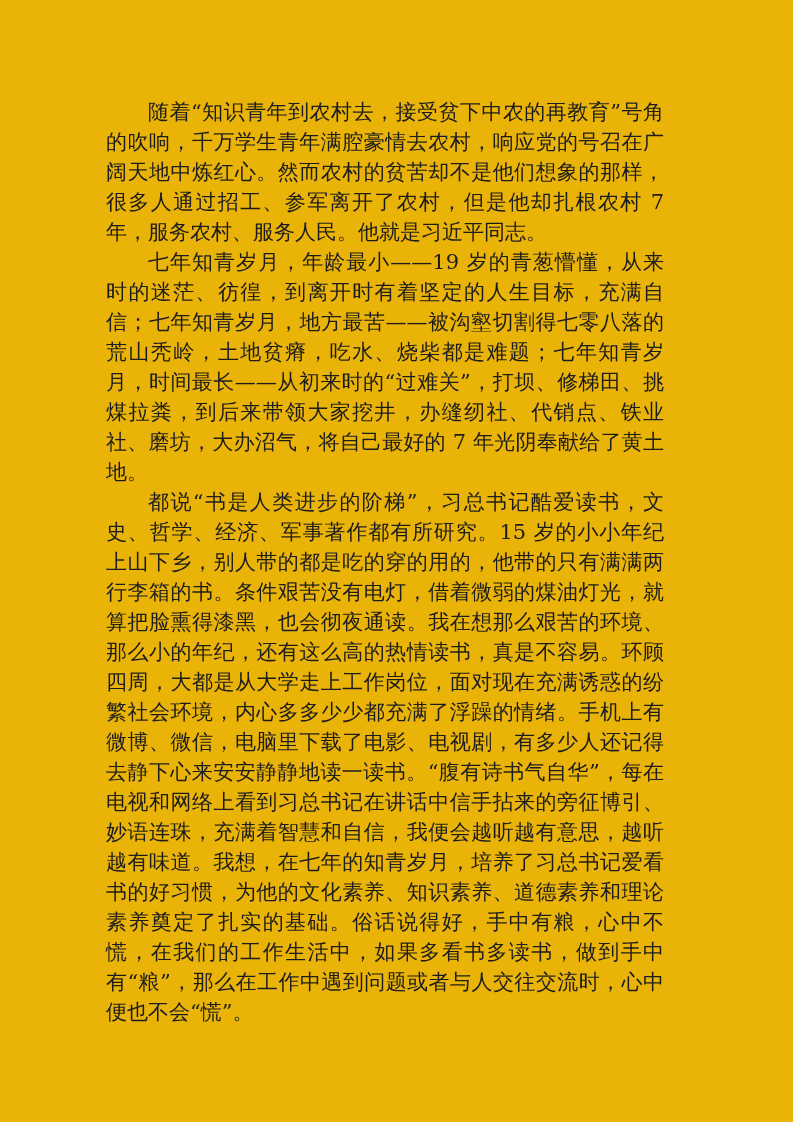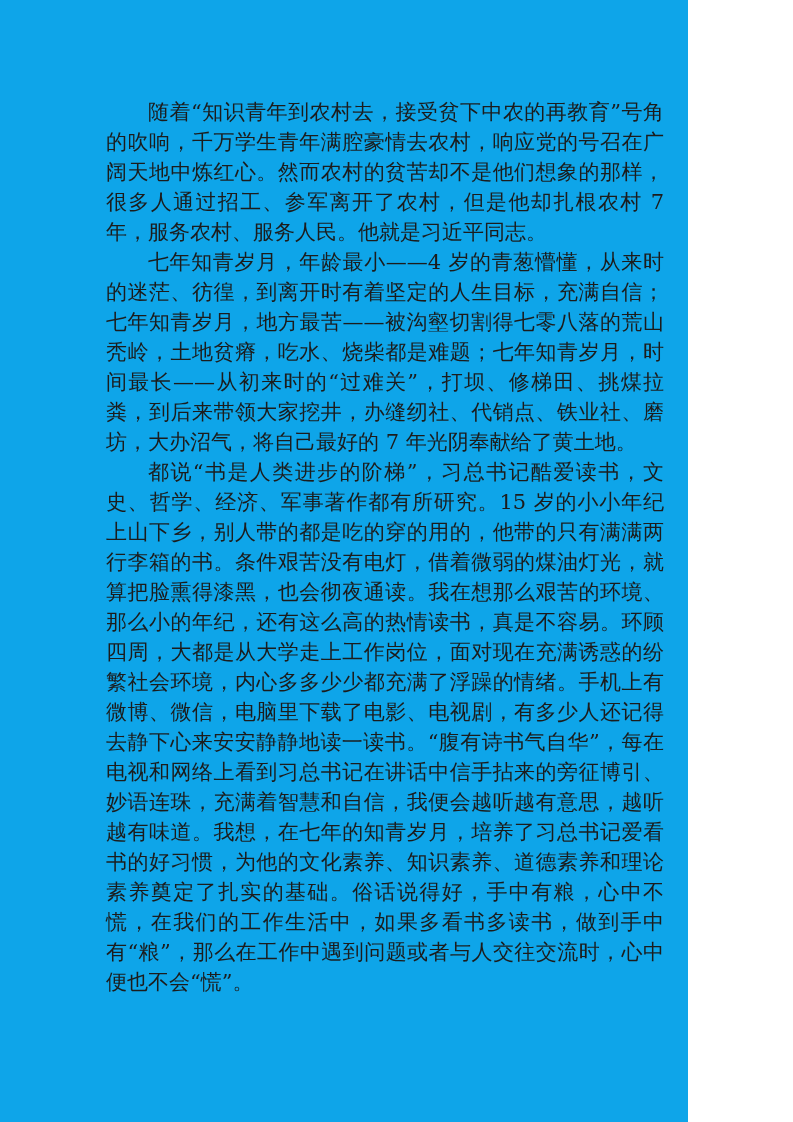--- a/index.html
+++ b/index.html
@@ -2,23 +2,23 @@
 <html><head>
 <meta charset="utf-8">
 <style>
   html, body {
     margin: 0;
     padding: 0;
     background: #ffffff;
   }
   .page {
     position: relative;
-    width: 688px;
+    width: 793px;
     height: 1122px;
-    background: #0ea5e9;
+    background: #eab308;
     overflow: hidden;
     font-family: "DejaVu Serif", "Liberation Serif", serif;
     color: #1c1c1c;
   }
   .content {
     position: absolute;
     left: 106px;
     top: 97px;
     width: 558px;
     font-size: 21px;
@@ -44,16 +44,16 @@
     color: #1c1c1c;
     font-family: "DejaVu Serif", "Liberation Serif", serif;
   }
 </style>
 </head>
 <body>
 
 <div class="page">
   <div class="content">
     <p>随着“知识青年到农村去，接受贫下中农的再教育”号角的吹响，千万学生青年满腔豪情去农村，响应党的号召在广阔天地中炼红心。然而农村的贫苦却不是他们想象的那样，很多人通过招工、参军离开了农村，但是他却扎根农村 7 年，服务农村、服务人民。他就是习近平同志。</p>
-    <p>七年知青岁月，年龄最小——4 岁的青葱懵懂，从来时的迷茫、彷徨，到离开时有着坚定的人生目标，充满自信；七年知青岁月，地方最苦——被沟壑切割得七零八落的荒山秃岭，土地贫瘠，吃水、烧柴都是难题；七年知青岁月，时间最长——从初来时的“过难关”，打坝、修梯田、挑煤拉粪，到后来带领大家挖井，办缝纫社、代销点、铁业社、磨坊，大办沼气，将自己最好的 7 年光阴奉献给了黄土地。</p>
+    <p>七年知青岁月，年龄最小——19 岁的青葱懵懂，从来时的迷茫、彷徨，到离开时有着坚定的人生目标，充满自信；七年知青岁月，地方最苦——被沟壑切割得七零八落的荒山秃岭，土地贫瘠，吃水、烧柴都是难题；七年知青岁月，时间最长——从初来时的“过难关”，打坝、修梯田、挑煤拉粪，到后来带领大家挖井，办缝纫社、代销点、铁业社、磨坊，大办沼气，将自己最好的 7 年光阴奉献给了黄土地。</p>
     <p>都说“书是人类进步的阶梯”，习总书记酷爱读书，文史、哲学、经济、军事著作都有所研究。15 岁的小小年纪上山下乡，别人带的都是吃的穿的用的，他带的只有满满两行李箱的书。条件艰苦没有电灯，借着微弱的煤油灯光，就算把脸熏得漆黑，也会彻夜通读。我在想那么艰苦的环境、那么小的年纪，还有这么高的热情读书，真是不容易。环顾四周，大都是从大学走上工作岗位，面对现在充满诱惑的纷繁社会环境，内心多多少少都充满了浮躁的情绪。手机上有微博、微信，电脑里下载了电影、电视剧，有多少人还记得去静下心来安安静静地读一读书。“腹有诗书气自华”，每在电视和网络上看到习总书记在讲话中信手拈来的旁征博引、妙语连珠，充满着智慧和自信，我便会越听越有意思，越听越有味道。我想，在七年的知青岁月，培养了习总书记爱看书的好习惯，为他的文化素养、知识素养、道德素养和理论素养奠定了扎实的基础。俗话说得好，手中有粮，心中不慌，在我们的工作生活中，如果多看书多读书，做到手中有“粮”，那么在工作中遇到问题或者与人交往交流时，心中便也不会“慌”。</p>
   </div>
 </div>
 
 </body></html>

